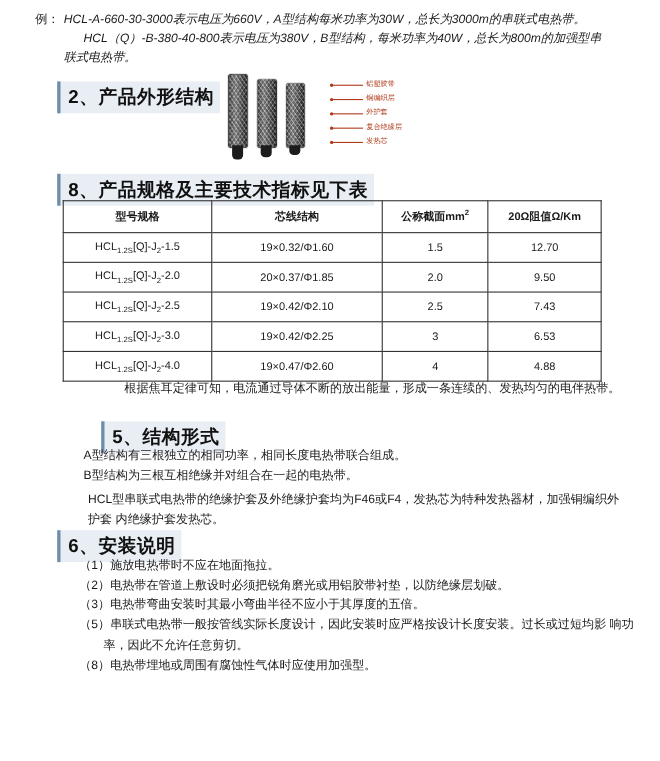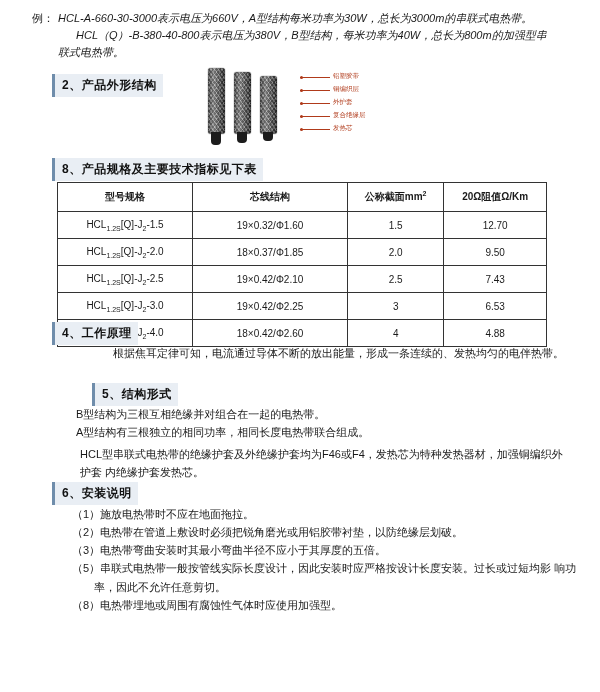--- a/index.html
+++ b/index.html
@@ -48,21 +48,21 @@
     padding-left: 0;
   }
 
   .section-head {
     position: absolute;
     left: 52px;
     background: #e9eef4;
     border-left: 3px solid #6f8dab;
     padding: 3px 6px 3px 7px;
     font-weight: bold;
-    font-size: 12px;
+    font-size: 17px;
     color: #111;
     letter-spacing: 0.5px;
   }
   .sec2 { top: 74px; }
   .sec3 { top: 158px; }
   .sec4 { top: 322px; }
   .sec5 { top: 383px; margin-left: 40px; }
   .sec6 { top: 482px; }
 
   .body-text {
@@ -238,52 +238,51 @@
     </thead>
     <tbody>
       <tr>
         <td class="model">HCL<sub>1.2S</sub>[Q]-J<sub>2</sub>-1.5</td>
         <td class="core">19×0.32/Φ1.60</td>
         <td>1.5</td>
         <td>12.70</td>
       </tr>
       <tr>
         <td class="model">HCL<sub>1.2S</sub>[Q]-J<sub>2</sub>-2.0</td>
-        <td class="core">18×0.37/Φ1.85</td>
+        <td class="core">20×0.37/Φ1.85</td>
         <td>2.0</td>
         <td>9.50</td>
       </tr>
       <tr>
         <td class="model">HCL<sub>1.2S</sub>[Q]-J<sub>2</sub>-2.5</td>
         <td class="core">19×0.42/Φ2.10</td>
         <td>2.5</td>
         <td>7.43</td>
       </tr>
       <tr>
         <td class="model">HCL<sub>1.2S</sub>[Q]-J<sub>2</sub>-3.0</td>
         <td class="core">19×0.42/Φ2.25</td>
         <td>3</td>
         <td>6.53</td>
       </tr>
       <tr>
         <td class="model">HCL<sub>1.2S</sub>[Q]-J<sub>2</sub>-4.0</td>
-        <td class="core">18×0.42/Φ2.60</td>
+        <td class="core">19×0.47/Φ2.60</td>
         <td>4</td>
         <td>4.88</td>
       </tr>
     </tbody>
   </table>
 
-  <div class="section-head sec4">4、工作原理</div>
   <div class="body-text t4">根据焦耳定律可知，电流通过导体不断的放出能量，形成一条连续的、发热均匀的电伴热带。</div>
 
   <div class="section-head sec5">5、结构形式</div>
   <div class="body-text t5">
+    <p style="margin:0">A型结构有三根独立的相同功率，相同长度电热带联合组成。</p>
     <p style="margin:0">B型结构为三根互相绝缘并对组合在一起的电热带。</p>
-    <p style="margin:0">A型结构有三根独立的相同功率，相同长度电热带联合组成。</p>
     <p style="margin:4px">HCL型串联式电热带的绝缘护套及外绝缘护套均为F46或F4，发热芯为特种发热器材，加强铜编织外护套 内绝缘护套发热芯。</p>
   </div>
 
   <div class="section-head sec6">6、安装说明</div>
   <div class="body-text t6">
     <p class="hang">（1）施放电热带时不应在地面拖拉。</p>
     <p class="hang">（2）电热带在管道上敷设时必须把锐角磨光或用铝胶带衬垫，以防绝缘层划破。</p>
     <p class="hang">（3）电热带弯曲安装时其最小弯曲半径不应小于其厚度的五倍。</p>
     <p class="hang">（5）串联式电热带一般按管线实际长度设计，因此安装时应严格按设计长度安装。过长或过短均影 响功率，因此不允许任意剪切。</p>
     <p class="hang">（8）电热带埋地或周围有腐蚀性气体时应使用加强型。</p>

